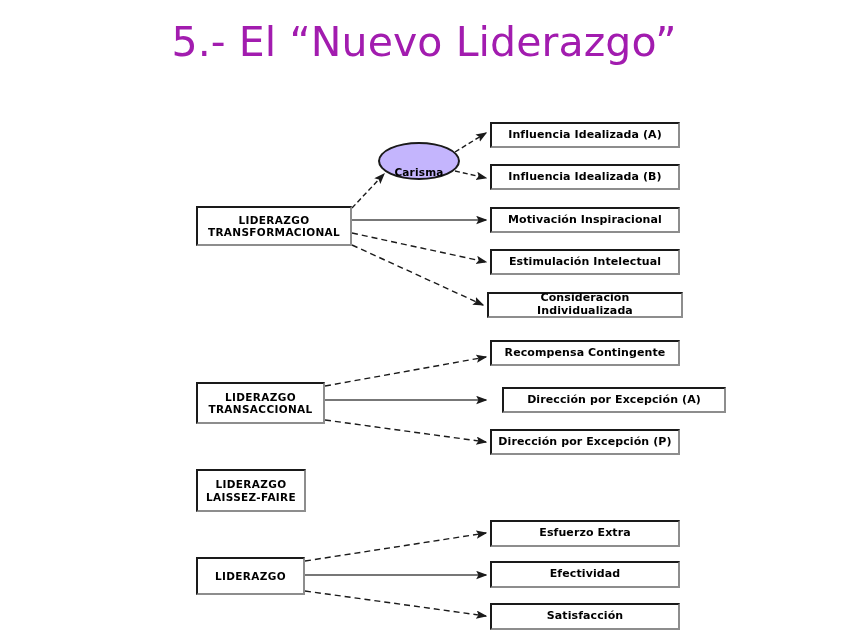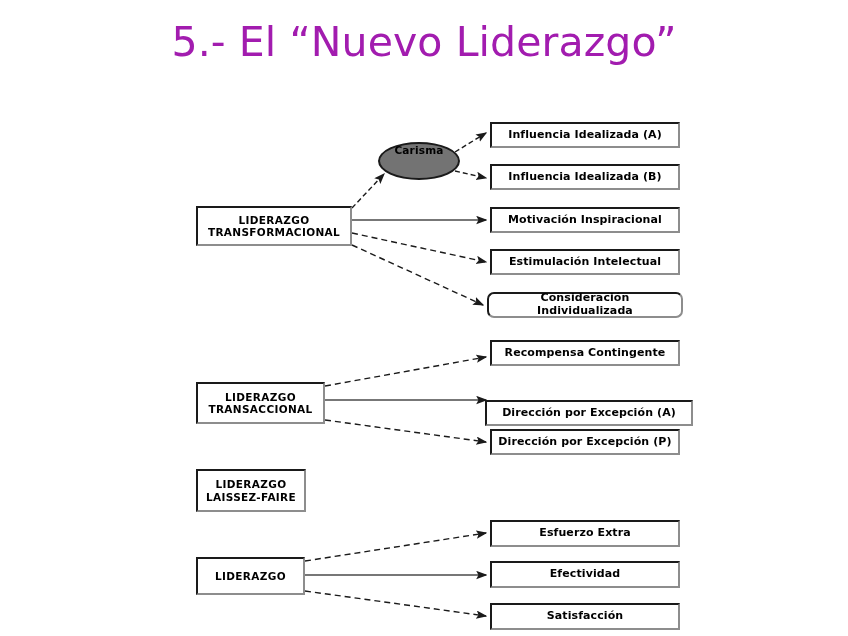--- a/index.html
+++ b/index.html
@@ -79,25 +79,25 @@
 
   .node-right {
     font-size: 11px;
     letter-spacing: 0.1px;
     padding: 0 5px;
   }
 
   .ellipse-node {
     position: absolute;
     box-sizing: border-box;
-    background: #737373;
+    background: #c4b5fd;
     border: 2px solid #1a1a1a;
     border-radius: 50%;
     display: flex;
-    align-items: flex-start;
+    align-items: flex-end;
     justify-content: center;
     font-family: "DejaVu Sans", sans-serif;
     font-weight: bold;
     font-size: 10.5px;
     color: #000000;
     letter-spacing: 0.2px;
   }
 </style>
 </head>
 <body>
@@ -202,29 +202,29 @@
     </div>
 
     <div class="node node-right" style="left:490px; top:207px; width:190px; height:26px;">
       <span>Motivación Inspiracional</span>
     </div>
 
     <div class="node node-right" style="left:490px; top:249px; width:190px; height:26px;">
       <span>Estimulación Intelectual</span>
     </div>
 
-    <div class="node node-right" style="left:487px; top:292px; width:196px; height:26px;border-radius:7px;">
+    <div class="node node-right" style="left:487px; top:292px; width:196px; height:26px;">
       <span>Consideración Individualizada</span>
     </div>
 
     <div class="node node-right" style="left:490px; top:340px; width:190px; height:26px;">
       <span>Recompensa Contingente</span>
     </div>
 
-    <div class="node node-right" style="left:485px; top:387px; width:208px; height:26px;margin-top:13px;">
+    <div class="node node-right" style="left:502px; top:387px; width:224px; height:26px;">
       <span>Dirección por Excepción (A)</span>
     </div>
 
     <div class="node node-right" style="left:490px; top:429px; width:190px; height:26px;">
       <span>Dirección por Excepción (P)</span>
     </div>
 
     <div class="node node-right" style="left:490px; top:520px; width:190px; height:27px;">
       <span>Esfuerzo Extra</span>
     </div>

